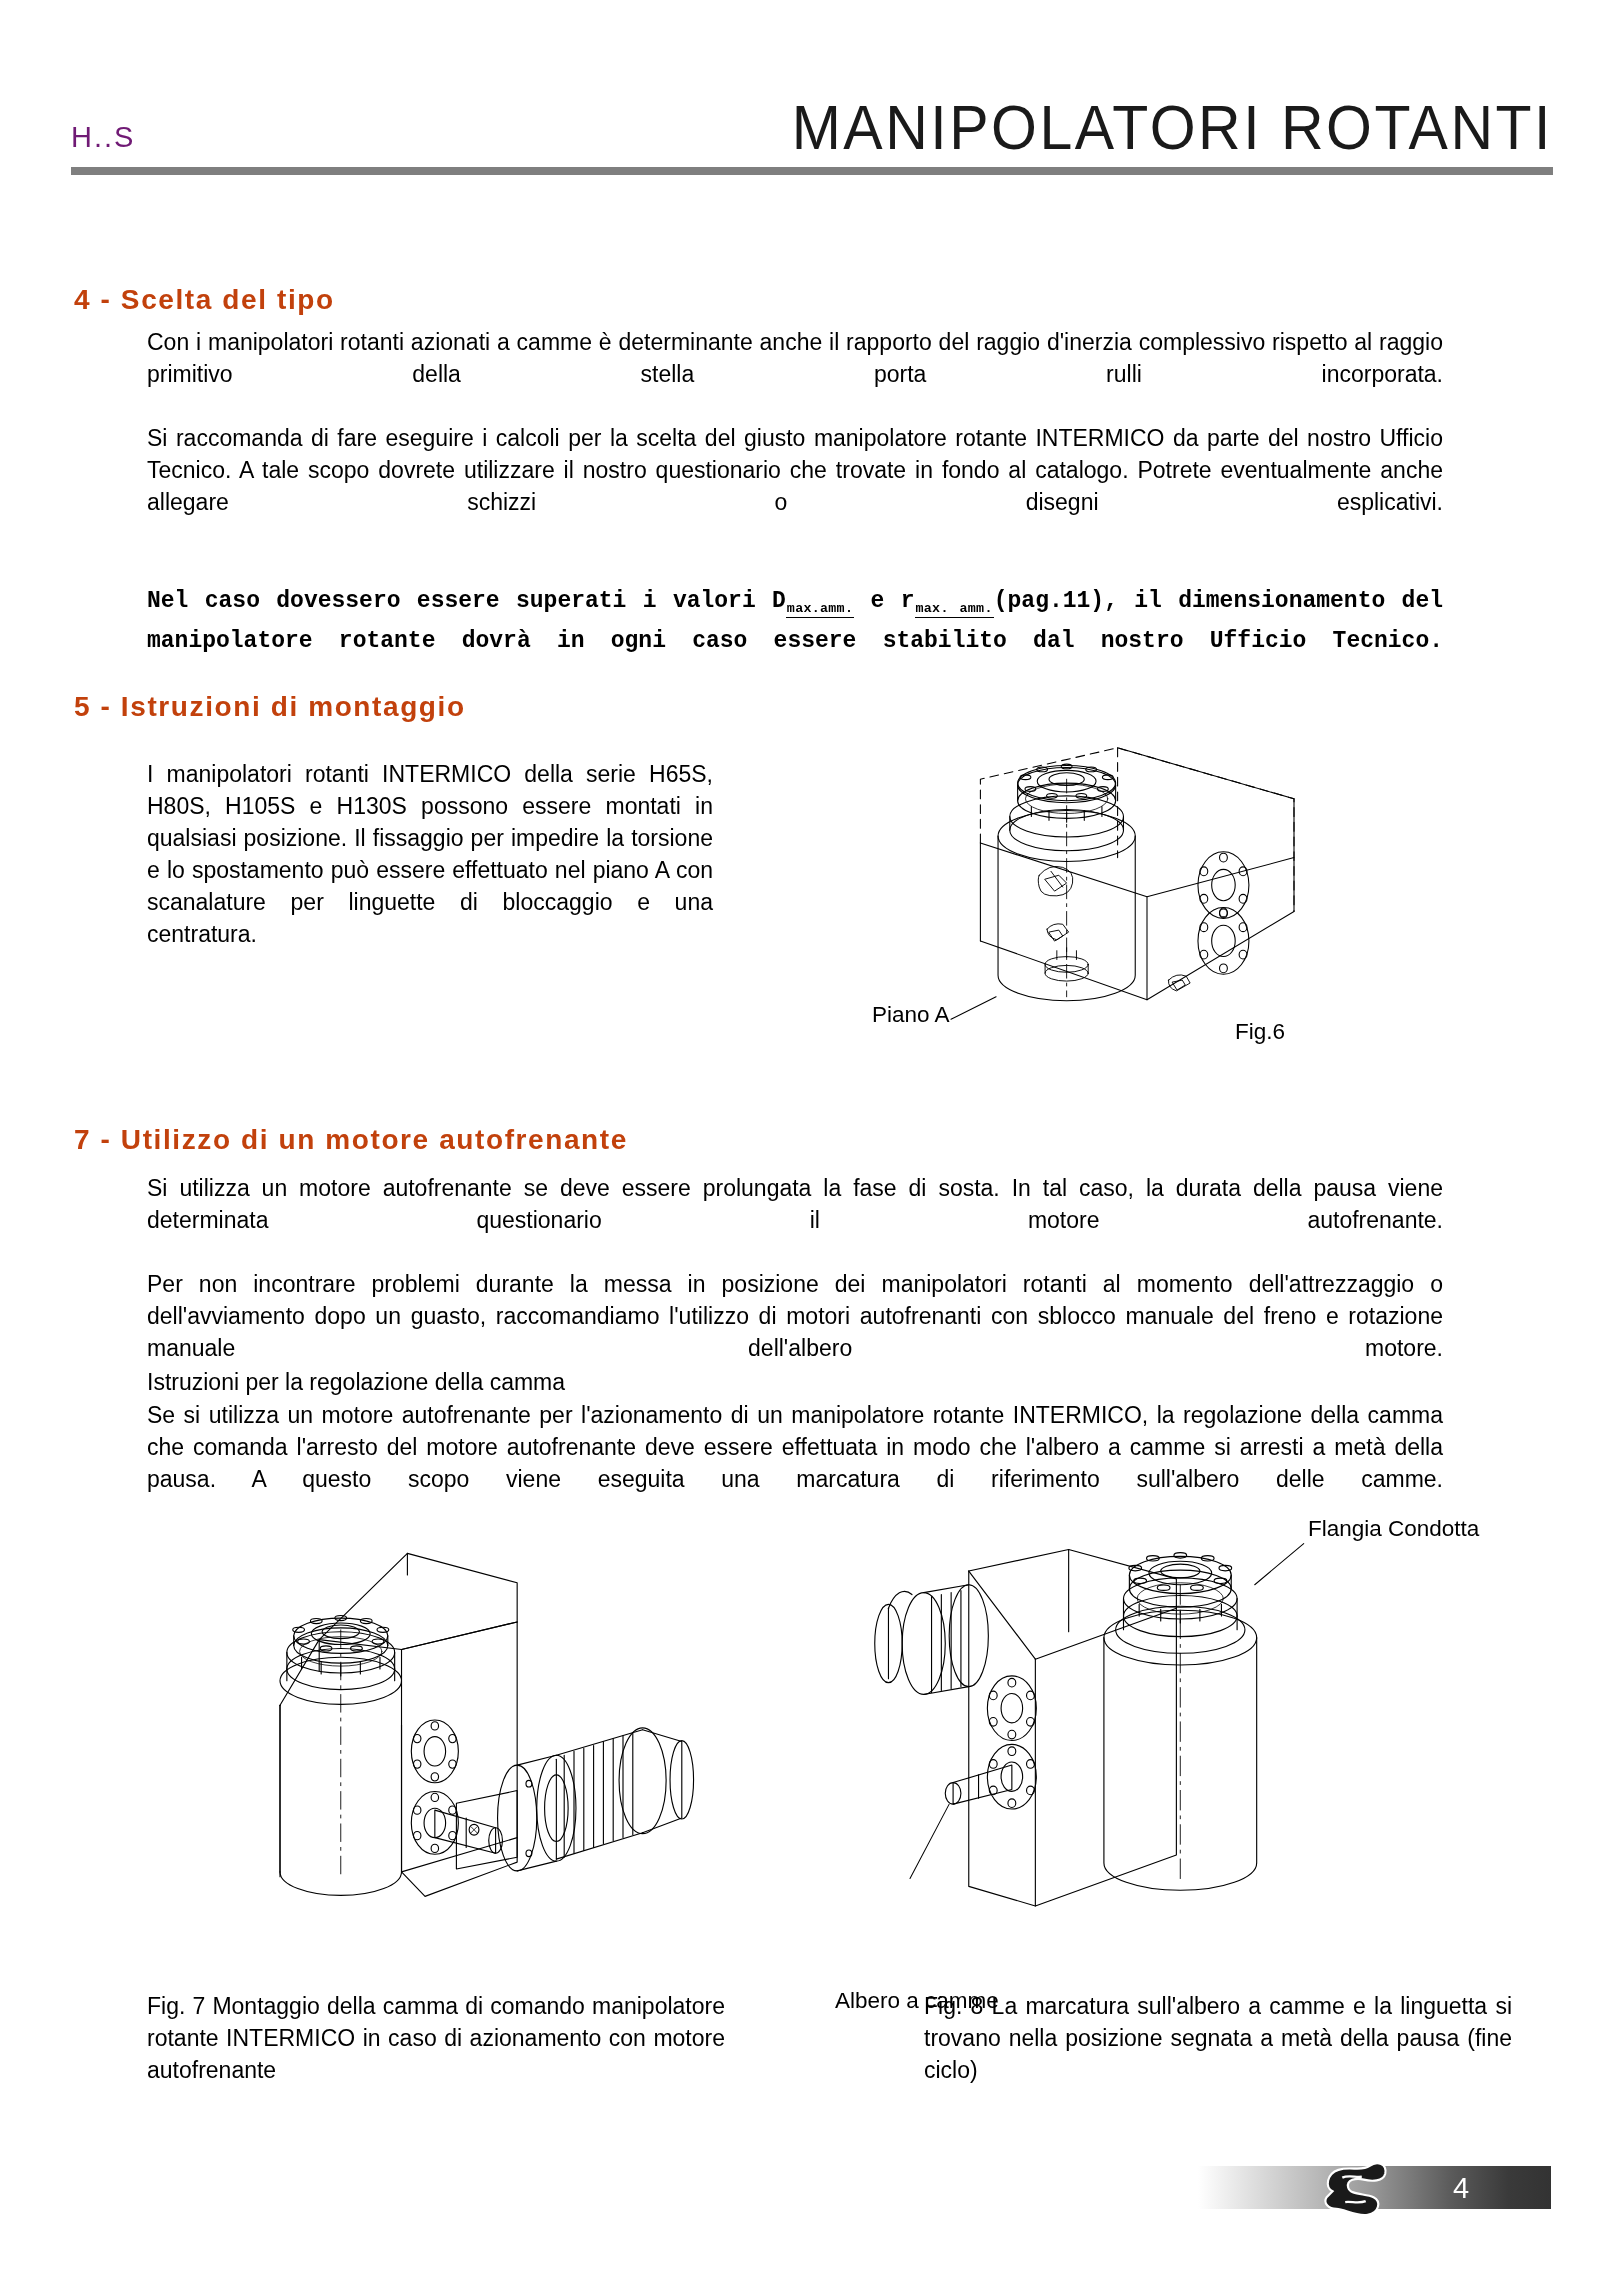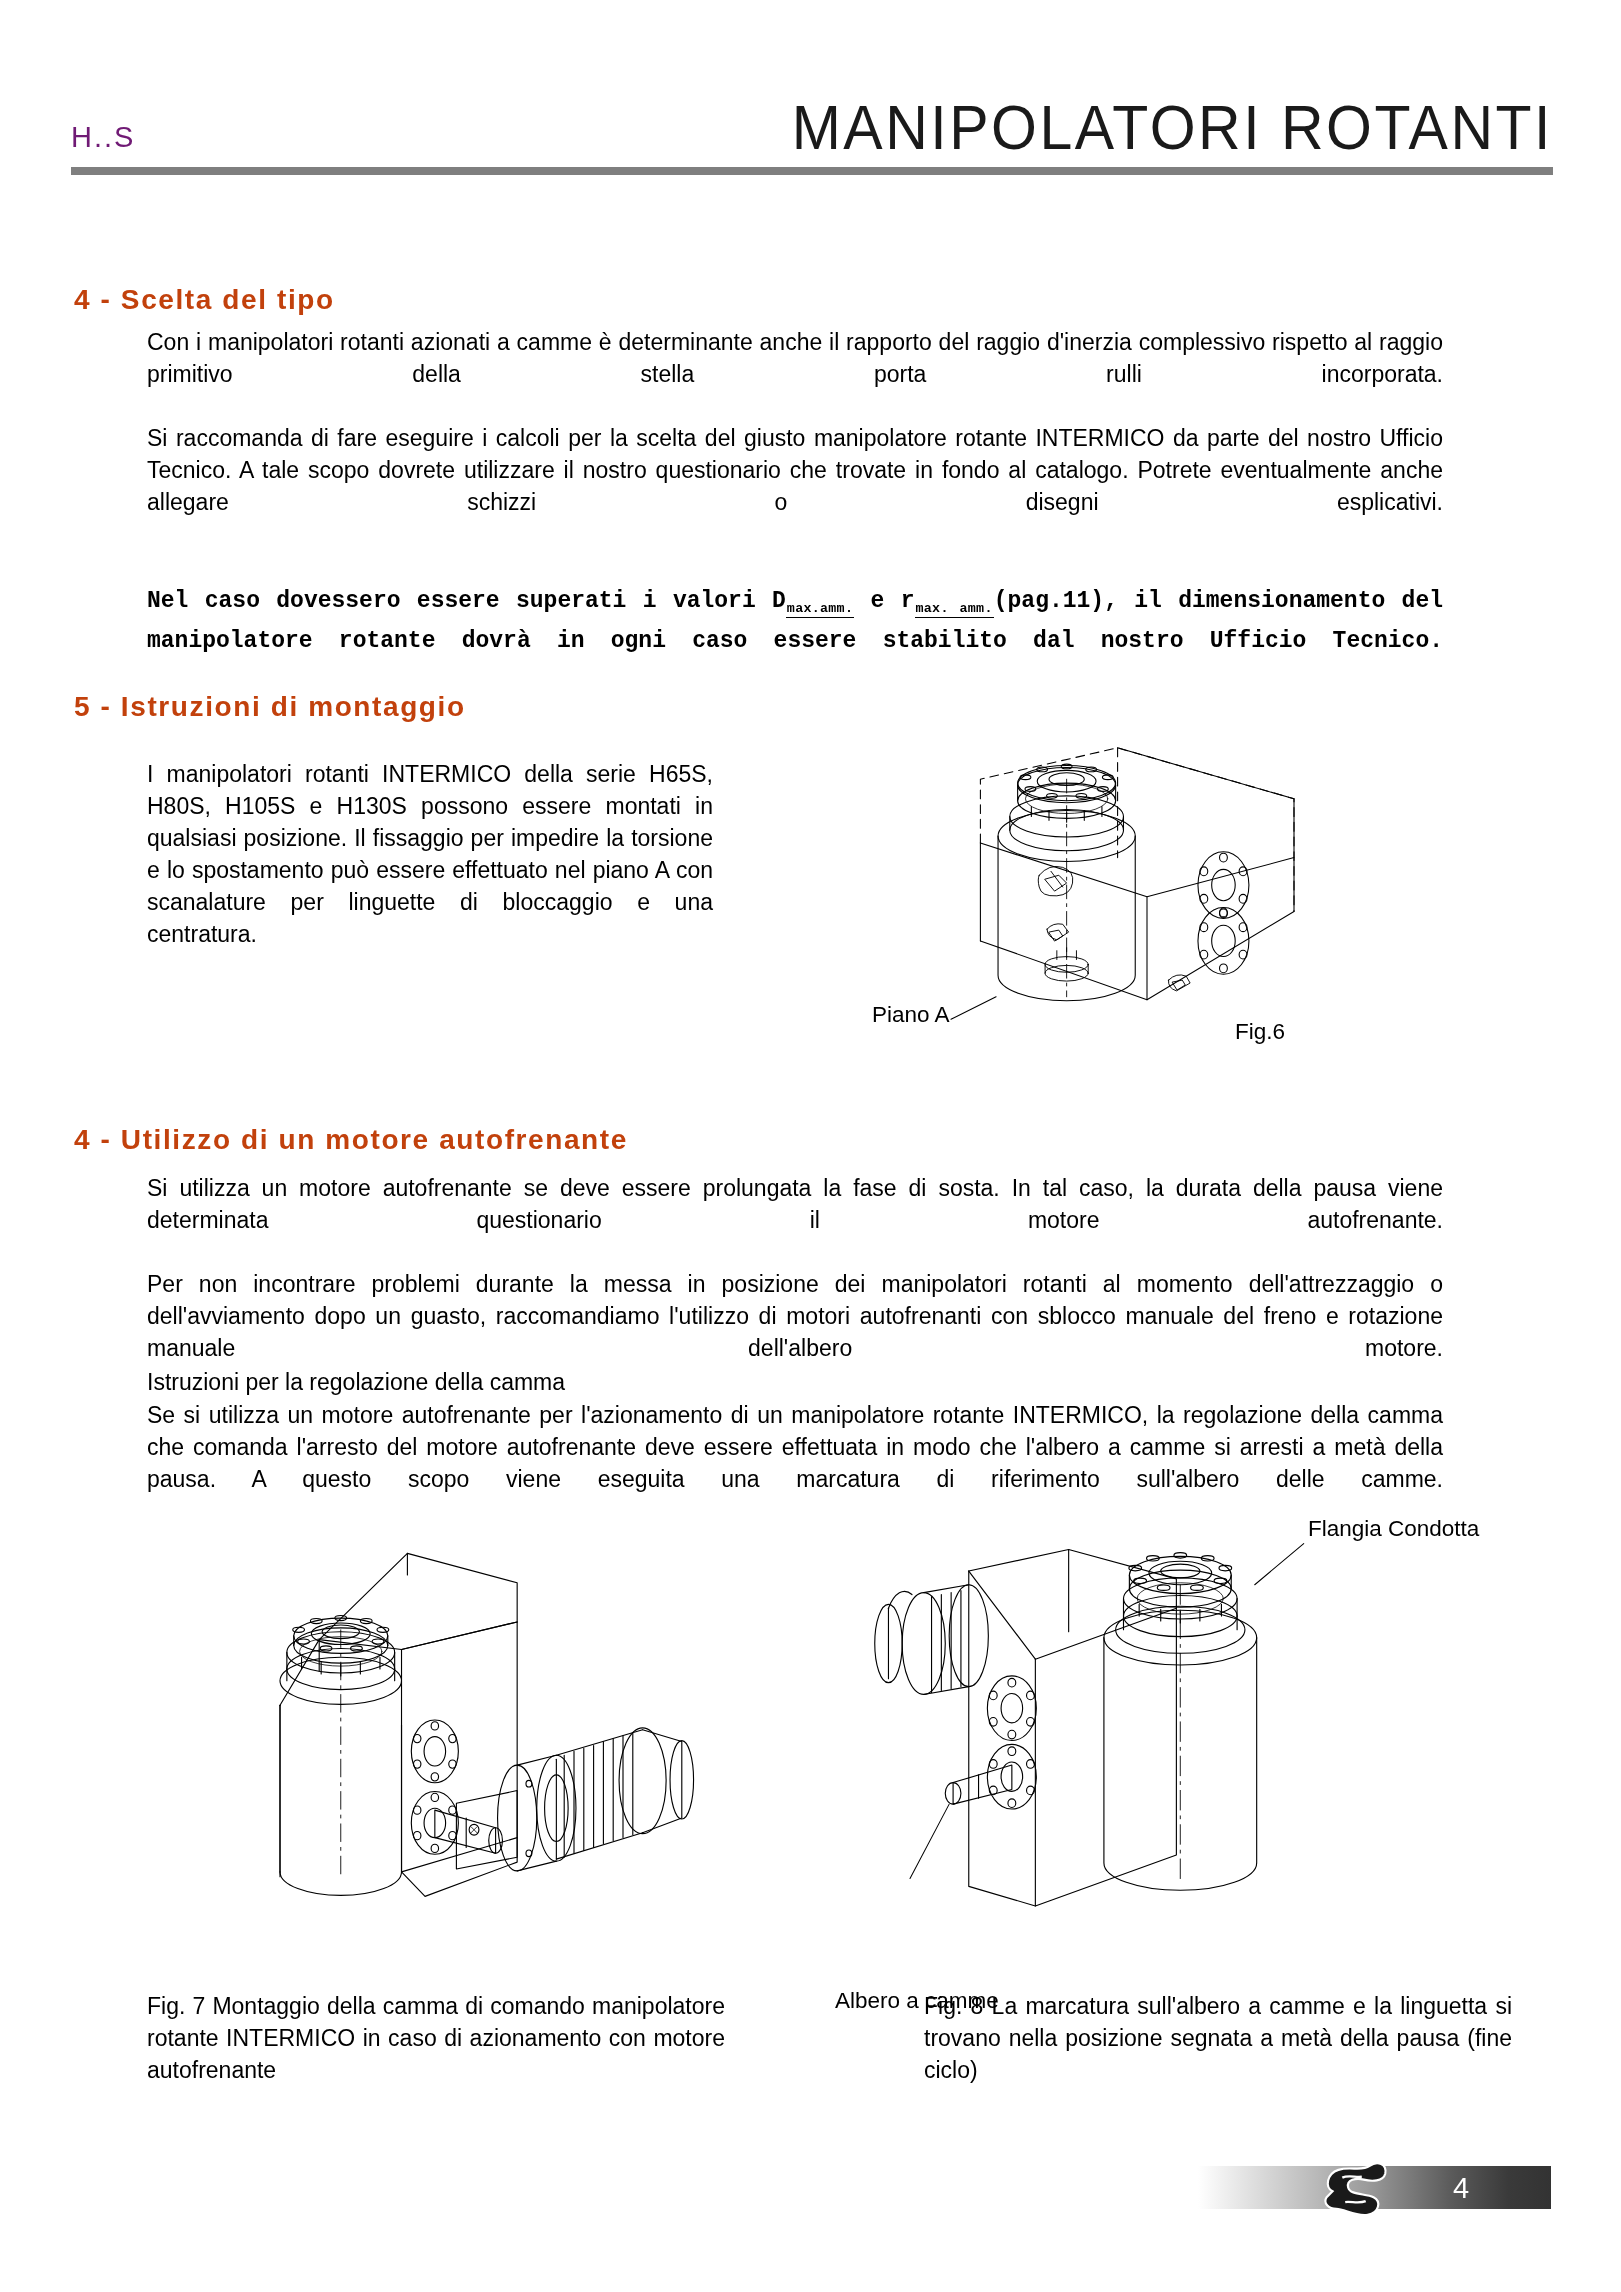--- a/index.html
+++ b/index.html
@@ -266,21 +266,21 @@
         <path d="M232 245 q8 -8 18 -4 l4 7 l-14 8 q-9 -3 -8 -11z"></path>
         <path d="M236 247 l10 -2 l3 5 l-8 5z"></path>
       </g>
 
       <line x1="56" y1="262" x2="10" y2="285" stroke-width="1.1"></line>
     </svg>
   </div>
   <div class="fig-label" style="left:872px; top:1002px;">Piano A</div>
   <div class="fig-label" style="left:1235px; top:1019px;">Fig.6</div>
 
-  <div class="sect-head" style="left:74px; top:1124px;">4 - Utilizzo di un motore autofrenante</div>
+  <div class="sect-head" style="left:74px; top:1124px;">7 - Utilizzo di un motore autofrenante</div>
 
   <div class="body-block" style="left:147px; top:1172px; width:1296px;">
     <p>Si utilizza un motore autofrenante se deve essere prolungata la fase di sosta. In tal caso, la durata della pausa viene determinata questionario il motore autofrenante.</p>
     <p>Per non incontrare problemi durante la messa in posizione dei manipolatori rotanti al momento dell'attrezzaggio o dell'avviamento dopo un guasto, raccomandiamo l'utilizzo di motori autofrenanti con sblocco manuale del freno e rotazione manuale dell'albero motore.</p>
   </div>
 
   <div class="body-block nojust" style="left:147px; top:1366px; width:1296px;">
     <p>Istruzioni per la regolazione della camma</p>
   </div>
 

